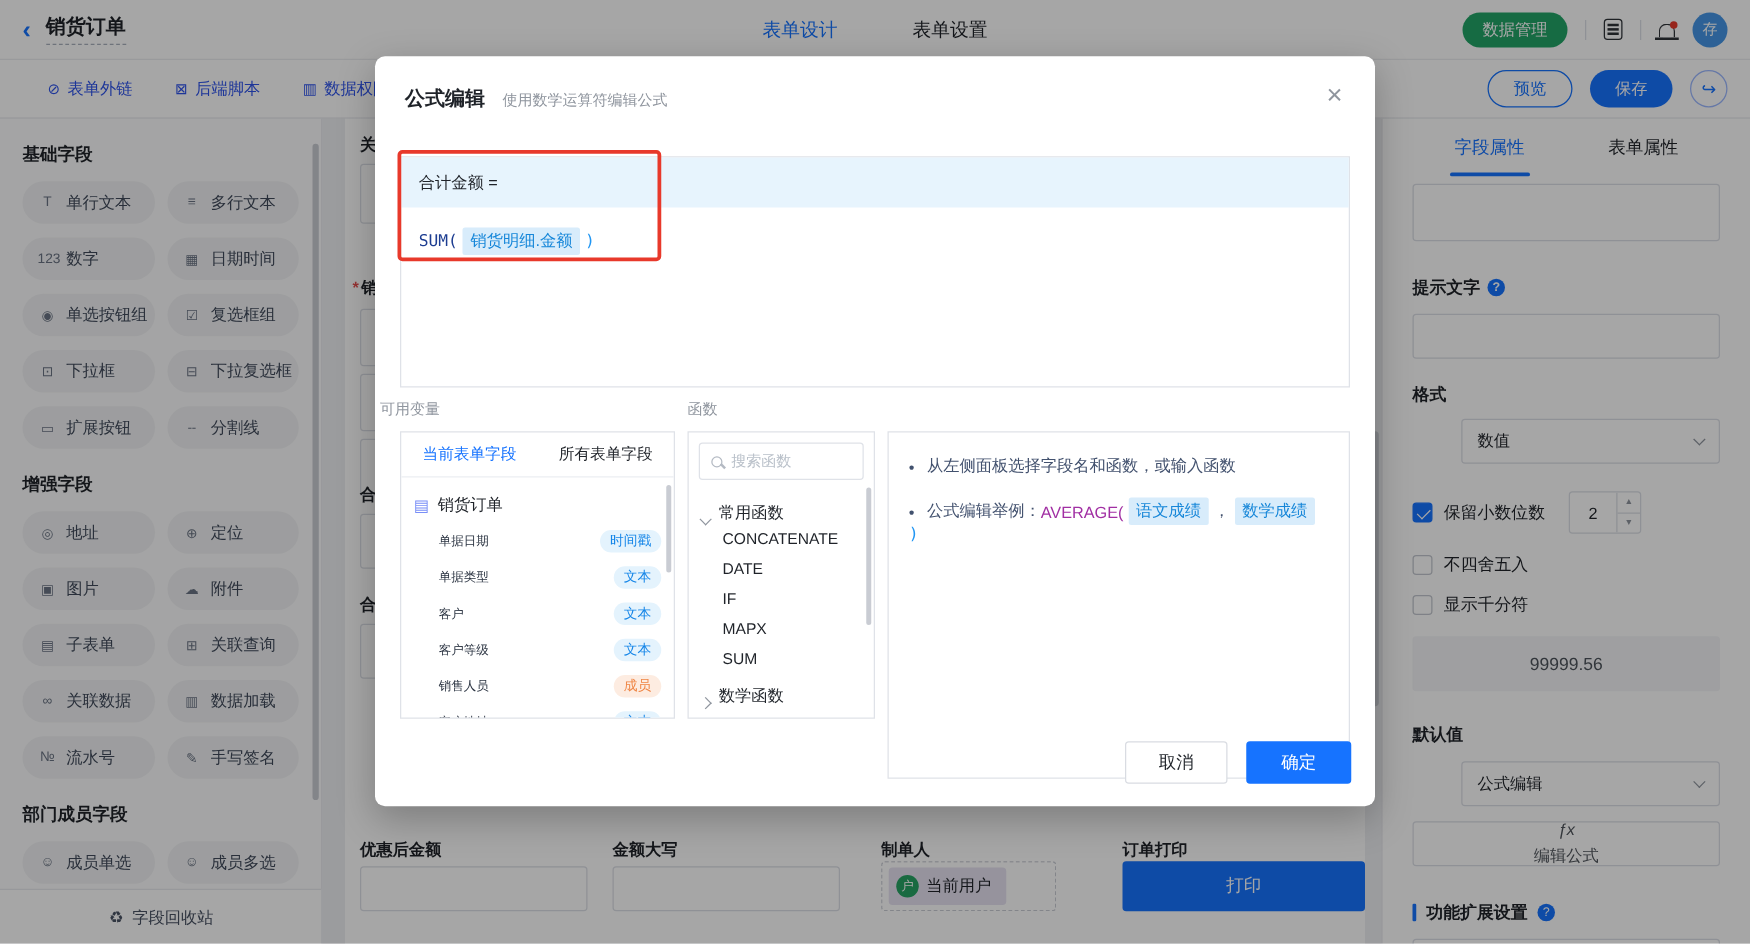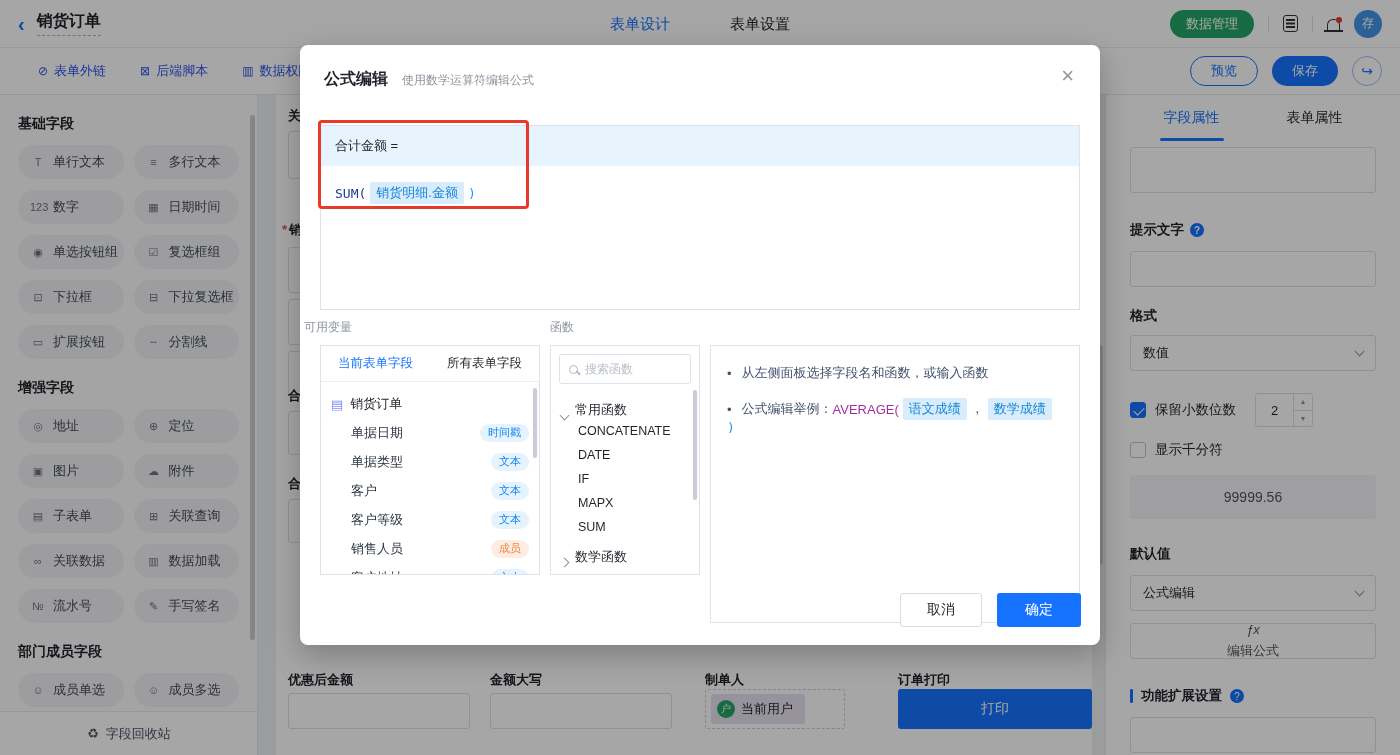--- a/index.html
+++ b/index.html
@@ -83,21 +83,21 @@
   .ptab { flex:1; display:flex; align-items:center; justify-content:center; font-size:14px;
           position:relative; cursor:pointer; }
   .ptab.active { color:#1673ff; }
   .ptab.active::after { content:""; position:absolute; bottom:0; left:50%; transform:translateX(-50%);
                         width:64px; height:3px; background:#1673ff; border-radius:2px; }
   .ipt { border:1px solid #dcdfe6; border-radius:3px; background:#fff; width:100%; }
   .p-label { font-size:13.5px; font-weight:bold; display:flex; align-items:center; gap:6px; }
   .help-q { width:14px; height:14px; border-radius:50%; background:#1673ff; color:#fff; font-size:10px;
             display:flex; align-items:center; justify-content:center; cursor:pointer; }
   .selectbox { height:36px; border:1px solid #dcdfe6; border-radius:3px; display:flex; align-items:center;
-               justify-content:space-between; padding:0 12px; cursor:pointer; background:#fff; }
+               justify-content:space-between; padding:0 12px; cursor:pointer; background:#fff;margin-left:39px; }
   .chev { display:inline-block; width:7px; height:7px; border-right:1.5px solid #8f959e;
           border-bottom:1.5px solid #8f959e; transform:rotate(45deg); margin-top:-3px; }
   .chev.right { transform:rotate(-45deg); margin-top:0; }
   .cbrow { display:flex; align-items:center; gap:9px; }
   .cb { width:16px; height:16px; border:1px solid #c3c7cf; border-radius:3px; background:#fff;
         position:relative; cursor:pointer; flex:none; }
   .cb.on { background:#1673ff; border-color:#1673ff; }
   .cb.on::after { content:""; position:absolute; left:4.5px; top:1.5px; width:5px; height:9px;
                   border-right:1.8px solid #fff; border-bottom:1.8px solid #fff; transform:rotate(45deg); }
   .stepper { display:flex; border:1px solid #dcdfe6; border-radius:3px; height:34px; margin-left:10px;
@@ -135,21 +135,21 @@
   .panel-label { position:absolute; top:274px; font-size:12px; color:#8f959e; }
   .mpanel { position:absolute; top:300px; border:1px solid #dfe2e8; background:#fff; overflow:hidden; }
   .var-tabs { height:36px; border-bottom:1px solid #eceef2; display:flex; }
   .vtab { flex:1; display:flex; align-items:center; justify-content:center; font-size:12.5px; cursor:pointer; }
   .vtab.active { color:#1673ff; }
   .tree { padding:8px 10px; }
   .tree-root { height:28px; display:flex; align-items:center; gap:7px; font-size:13px; cursor:pointer; }
   .doc-ico { color:#7a8ff7; font-size:13px; }
   .tree-row { height:29px; display:flex; align-items:center; justify-content:space-between;
               padding-left:20px; cursor:pointer; }
-  .tree-row .nm { font-size:13px; color:#2b3442; }
+  .tree-row .nm { font-size:10px; color:#2b3442; }
   .badge { font-size:11px; padding:1.5px 8px; border-radius:9px; }
   .b-blue { background:#e4f3fd; color:#1686e8; }
   .b-orange { background:#fdece1; color:#ef8544; }
   .searchbox { margin:8px; height:30px; border:1px solid #dfe2e8; border-radius:3px; display:flex;
                align-items:center; gap:7px; padding:0 9px; }
   .sicon { width:9px; height:9px; border:1.5px solid #b4bac3; border-radius:50%; position:relative; flex:none; }
   .sicon::after { content:""; position:absolute; width:5px; height:1.5px; background:#b4bac3;
                   transform:rotate(45deg); right:-4px; bottom:-1px; }
   .searchbox input { border:none; outline:none; width:100%; font-size:12px; color:#0369a1;
                      font-family:"Liberation Sans",sans-serif; background:transparent; }
@@ -371,20 +371,24 @@
     <span class="cb on"></span>
     <span style="font-size:13.5px;">保留小数位数</span>
     <span class="stepper">
       <span class="step-val">2</span>
       <span class="step-btns">
         <span>▲</span>
         <span>▼</span>
       </span>
     </span>
   </div>
+  <div class="cbrow" style="margin-top:16px;">
+    <span class="cb"></span>
+    <span style="font-size:13.5px;">不四舍五入</span>
+  </div>
   <div class="cbrow" style="margin-top:14px;">
     <span class="cb"></span>
     <span style="font-size:13.5px;">显示千分符</span>
   </div>
   <div class="preview-box" style="margin-top:16px;">
     <span>99999.56</span>
   </div>
   <div class="p-label" style="margin-top:26px;">
       <span>默认值</span>
     </div>

